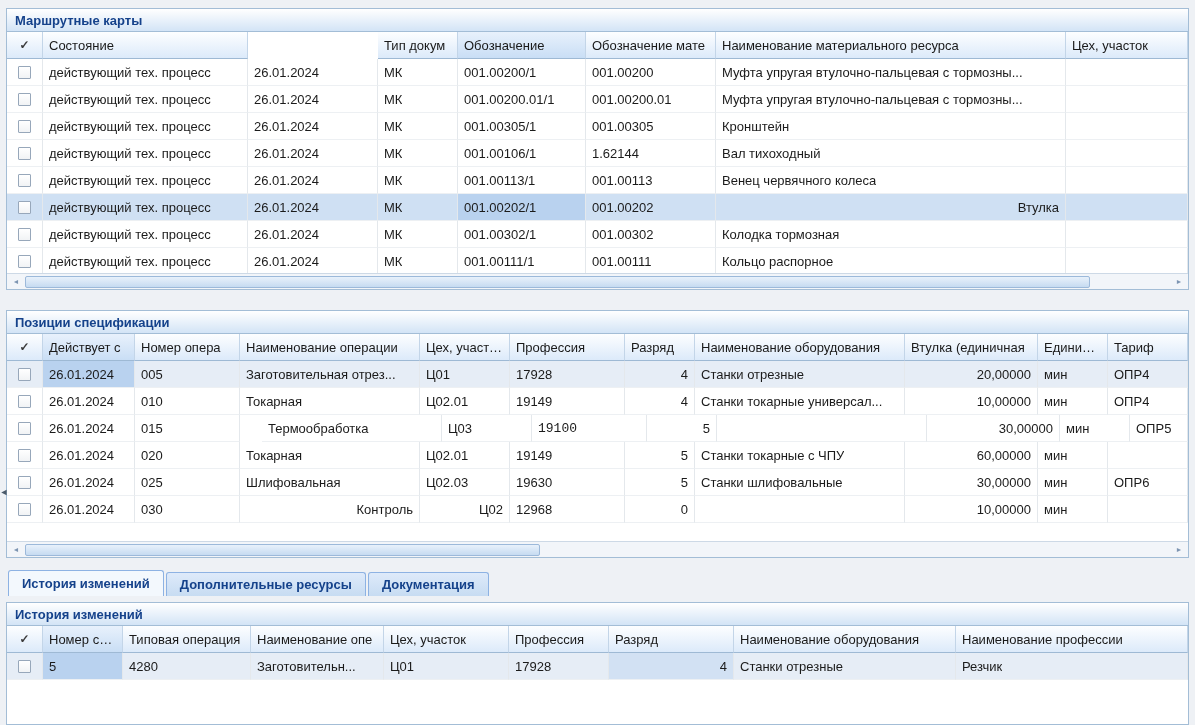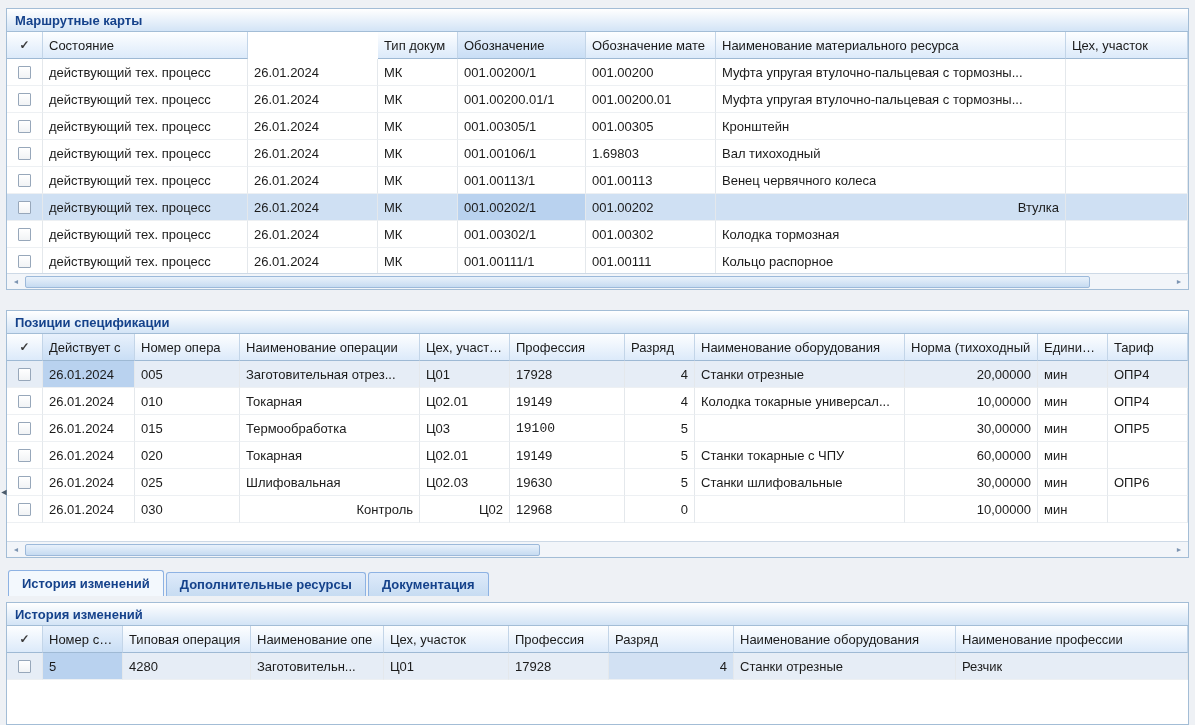--- a/index.html
+++ b/index.html
@@ -232,21 +232,21 @@
             <div class="g-cell" style="width: 130px;">
               <span class="cell-text">26.01.2024</span>
             </div>
             <div class="g-cell" style="width: 80px;">
               <span class="cell-text">МК</span>
             </div>
             <div class="g-cell" style="width: 128px;">
               <span class="cell-text">001.00106/1</span>
             </div>
             <div class="g-cell" style="width: 130px;">
-              <span class="cell-text">1.69803</span>
+              <span class="cell-text">1.62144</span>
             </div>
             <div class="g-cell" style="width: 350px;">
               <span class="cell-text">Вал тихоходный</span>
             </div>
             <div class="g-cell grow">
               <span class="cell-text"></span>
             </div>
           </div>
           <div class="g-row">
             <div class="g-cell g-check" style="width: 36px;">
@@ -389,21 +389,21 @@
           <div class="g-cell g-hcell" style="width: 115px;">
             <span class="cell-text">Профессия</span>
           </div>
           <div class="g-cell g-hcell" style="width: 70px;">
             <span class="cell-text">Разряд</span>
           </div>
           <div class="g-cell g-hcell" style="width: 210px;">
             <span class="cell-text">Наименование оборудования</span>
           </div>
           <div class="g-cell g-hcell" style="width: 133px;">
-            <span class="cell-text">Норма (тихоходный</span>
+            <span class="cell-text">Втулка (единичная</span>
           </div>
           <div class="g-cell g-hcell" style="width: 70px;">
             <span class="cell-text">Единица и</span>
           </div>
           <div class="g-cell g-hcell grow">
             <span class="cell-text">Тариф</span>
           </div>
         </div>
         <div class="g-body">
           <div class="g-row sel-soft">
@@ -457,21 +457,21 @@
             <div class="g-cell" style="width: 90px;">
               <span class="cell-text">Ц02.01</span>
             </div>
             <div class="g-cell" style="width: 115px;">
               <span class="cell-text">19149</span>
             </div>
             <div class="g-cell right" style="width: 70px;">
               <span class="cell-text">4</span>
             </div>
             <div class="g-cell" style="width: 210px;">
-              <span class="cell-text">Колодка токарные универсал...</span>
+              <span class="cell-text">Станки токарные универсал...</span>
             </div>
             <div class="g-cell right" style="width: 133px;">
               <span class="cell-text">10,00000</span>
             </div>
             <div class="g-cell" style="width: 70px;">
               <span class="cell-text">мин</span>
             </div>
             <div class="g-cell grow">
               <span class="cell-text">ОПР4</span>
             </div>
@@ -479,21 +479,21 @@
           <div class="g-row">
             <div class="g-cell g-check" style="width: 36px;">
               <div class="checkbox"></div>
             </div>
             <div class="g-cell" style="width: 92px;">
               <span class="cell-text">26.01.2024</span>
             </div>
             <div class="g-cell" style="width: 105px;">
               <span class="cell-text">015</span>
             </div>
-            <div class="g-cell" style="width: 180px;">
+            <div class="g-cell" style="width: 180px; margin-left: 22px;">
               <span class="cell-text">Термообработка</span>
             </div>
             <div class="g-cell" style="width: 90px;">
               <span class="cell-text">Ц03</span>
             </div>
             <div class="g-cell" style="width: 115px; font-family: Liberation Mono, monospace;">
               <span class="cell-text">19100</span>
             </div>
             <div class="g-cell right" style="width: 70px;">
               <span class="cell-text">5</span>

